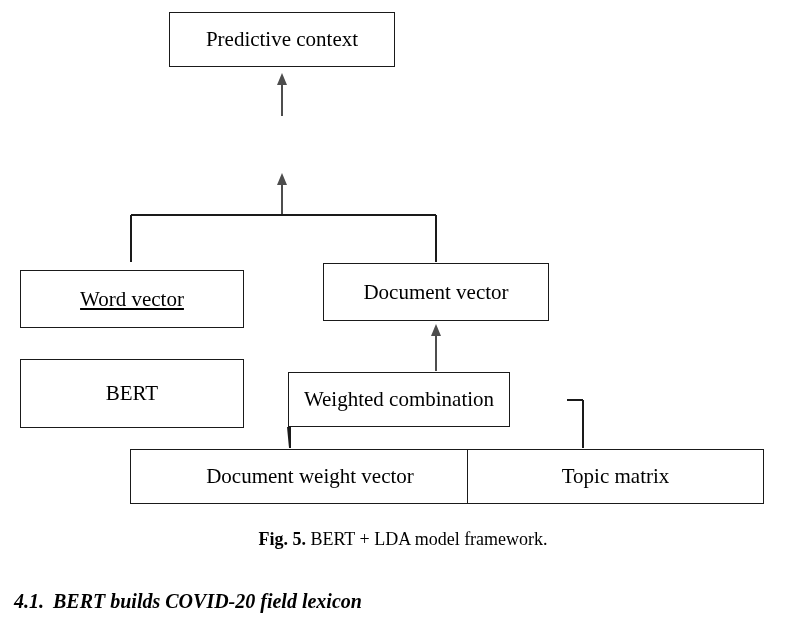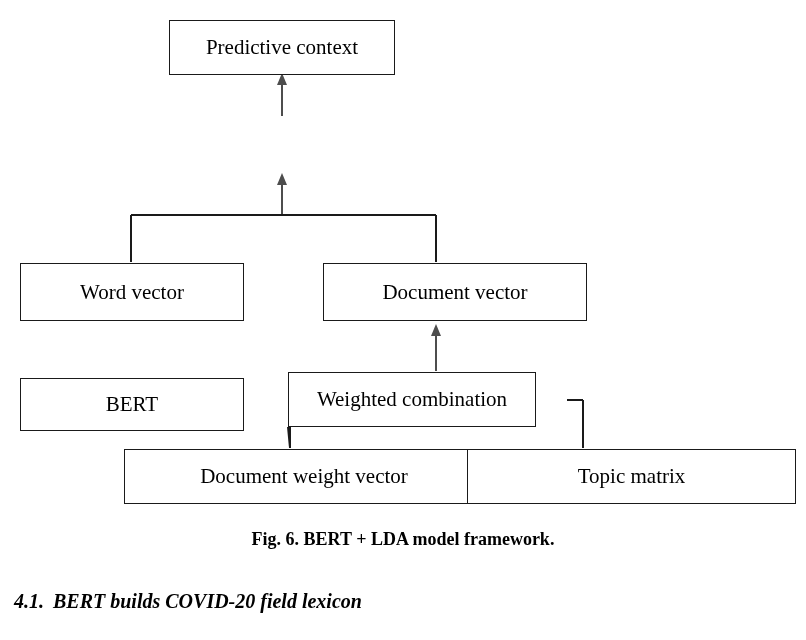--- a/index.html
+++ b/index.html
@@ -32,28 +32,28 @@
     align-items: center;
     justify-content: center;
     box-sizing: border-box;
     font-family: "Liberation Serif", serif;
     font-size: 21px;
     color: #000000;
     white-space: nowrap;
   }
 
   
-  #node-predictive-context { left: 169px; top: 20px;  width: 226px; height: 55px; }
+  #node-predictive-context { left: 169px; top: 12px;  width: 226px; height: 55px; }
   #node-context-vector     { left: 169px; top: 118px; width: 226px; height: 55px; }
-  #node-word-vector        { left: 20px;  top: 263px; width: 224px; height: 58px; }
-  #node-document-vector    { left: 323px; top: 263px; width: 264px; height: 58px; }
-  #node-bert               { left: 20px;  top: 378px; width: 224px; height: 53px; }
-  #node-weighted-comb      { left: 288px; top: 372px; width: 248px; height: 55px; }
-  #node-doc-weight-vector  { left: 124px; top: 449px; width: 360px; height: 55px; }
-  #node-topic-matrix       { left: 467px; top: 449px; width: 329px; height: 55px; }
+  #node-word-vector        { left: 20px;  top: 270px; width: 224px; height: 58px; text-decoration: underline; }
+  #node-document-vector    { left: 323px; top: 263px; width: 226px; height: 58px; }
+  #node-bert               { left: 20px;  top: 359px; width: 224px; height: 69px; }
+  #node-weighted-comb      { left: 288px; top: 372px; width: 222px; height: 55px; }
+  #node-doc-weight-vector  { left: 130px; top: 449px; width: 360px; height: 55px; }
+  #node-topic-matrix       { left: 467px; top: 449px; width: 297px; height: 55px; }
 
   svg.connectors {
     position: absolute;
     left: 0;
     top: 0;
     width: 806px;
     height: 530px;
     pointer-events: none;
   }
 
@@ -64,21 +64,21 @@
     width: 806px;
     text-align: center;
     font-family: "Liberation Serif", serif;
     font-size: 18px;
     color: #000000;
   }
   #caption .cap-label {
     font-weight: bold;
   }
   #caption .cap-text {
-    font-weight: bold;
+    font-weight: normal;
   }
 
   #section-heading {
     position: absolute;
     left: 14px;
     top: 590px;
     font-family: "Liberation Serif", serif;
     font-style: italic;
     font-weight: bold;
     font-size: 20px;
@@ -139,20 +139,20 @@
     <span>Document weight vector</span>
   </div>
 
   <div class="node" id="node-topic-matrix">
     <span>Topic matrix</span>
   </div>
 
 </div>
 
 <div id="caption">
-  <span class="cap-label">Fig. 6.</span>
+  <span class="cap-label">Fig. 5.</span>
   <span class="cap-text">BERT + LDA model framework.</span>
 </div>
 
 <div id="section-heading">
   <span class="sec-num">4.1.</span>
   <span class="sec-title">BERT builds COVID-20 field lexicon</span>
 </div>
 
 </body></html>

